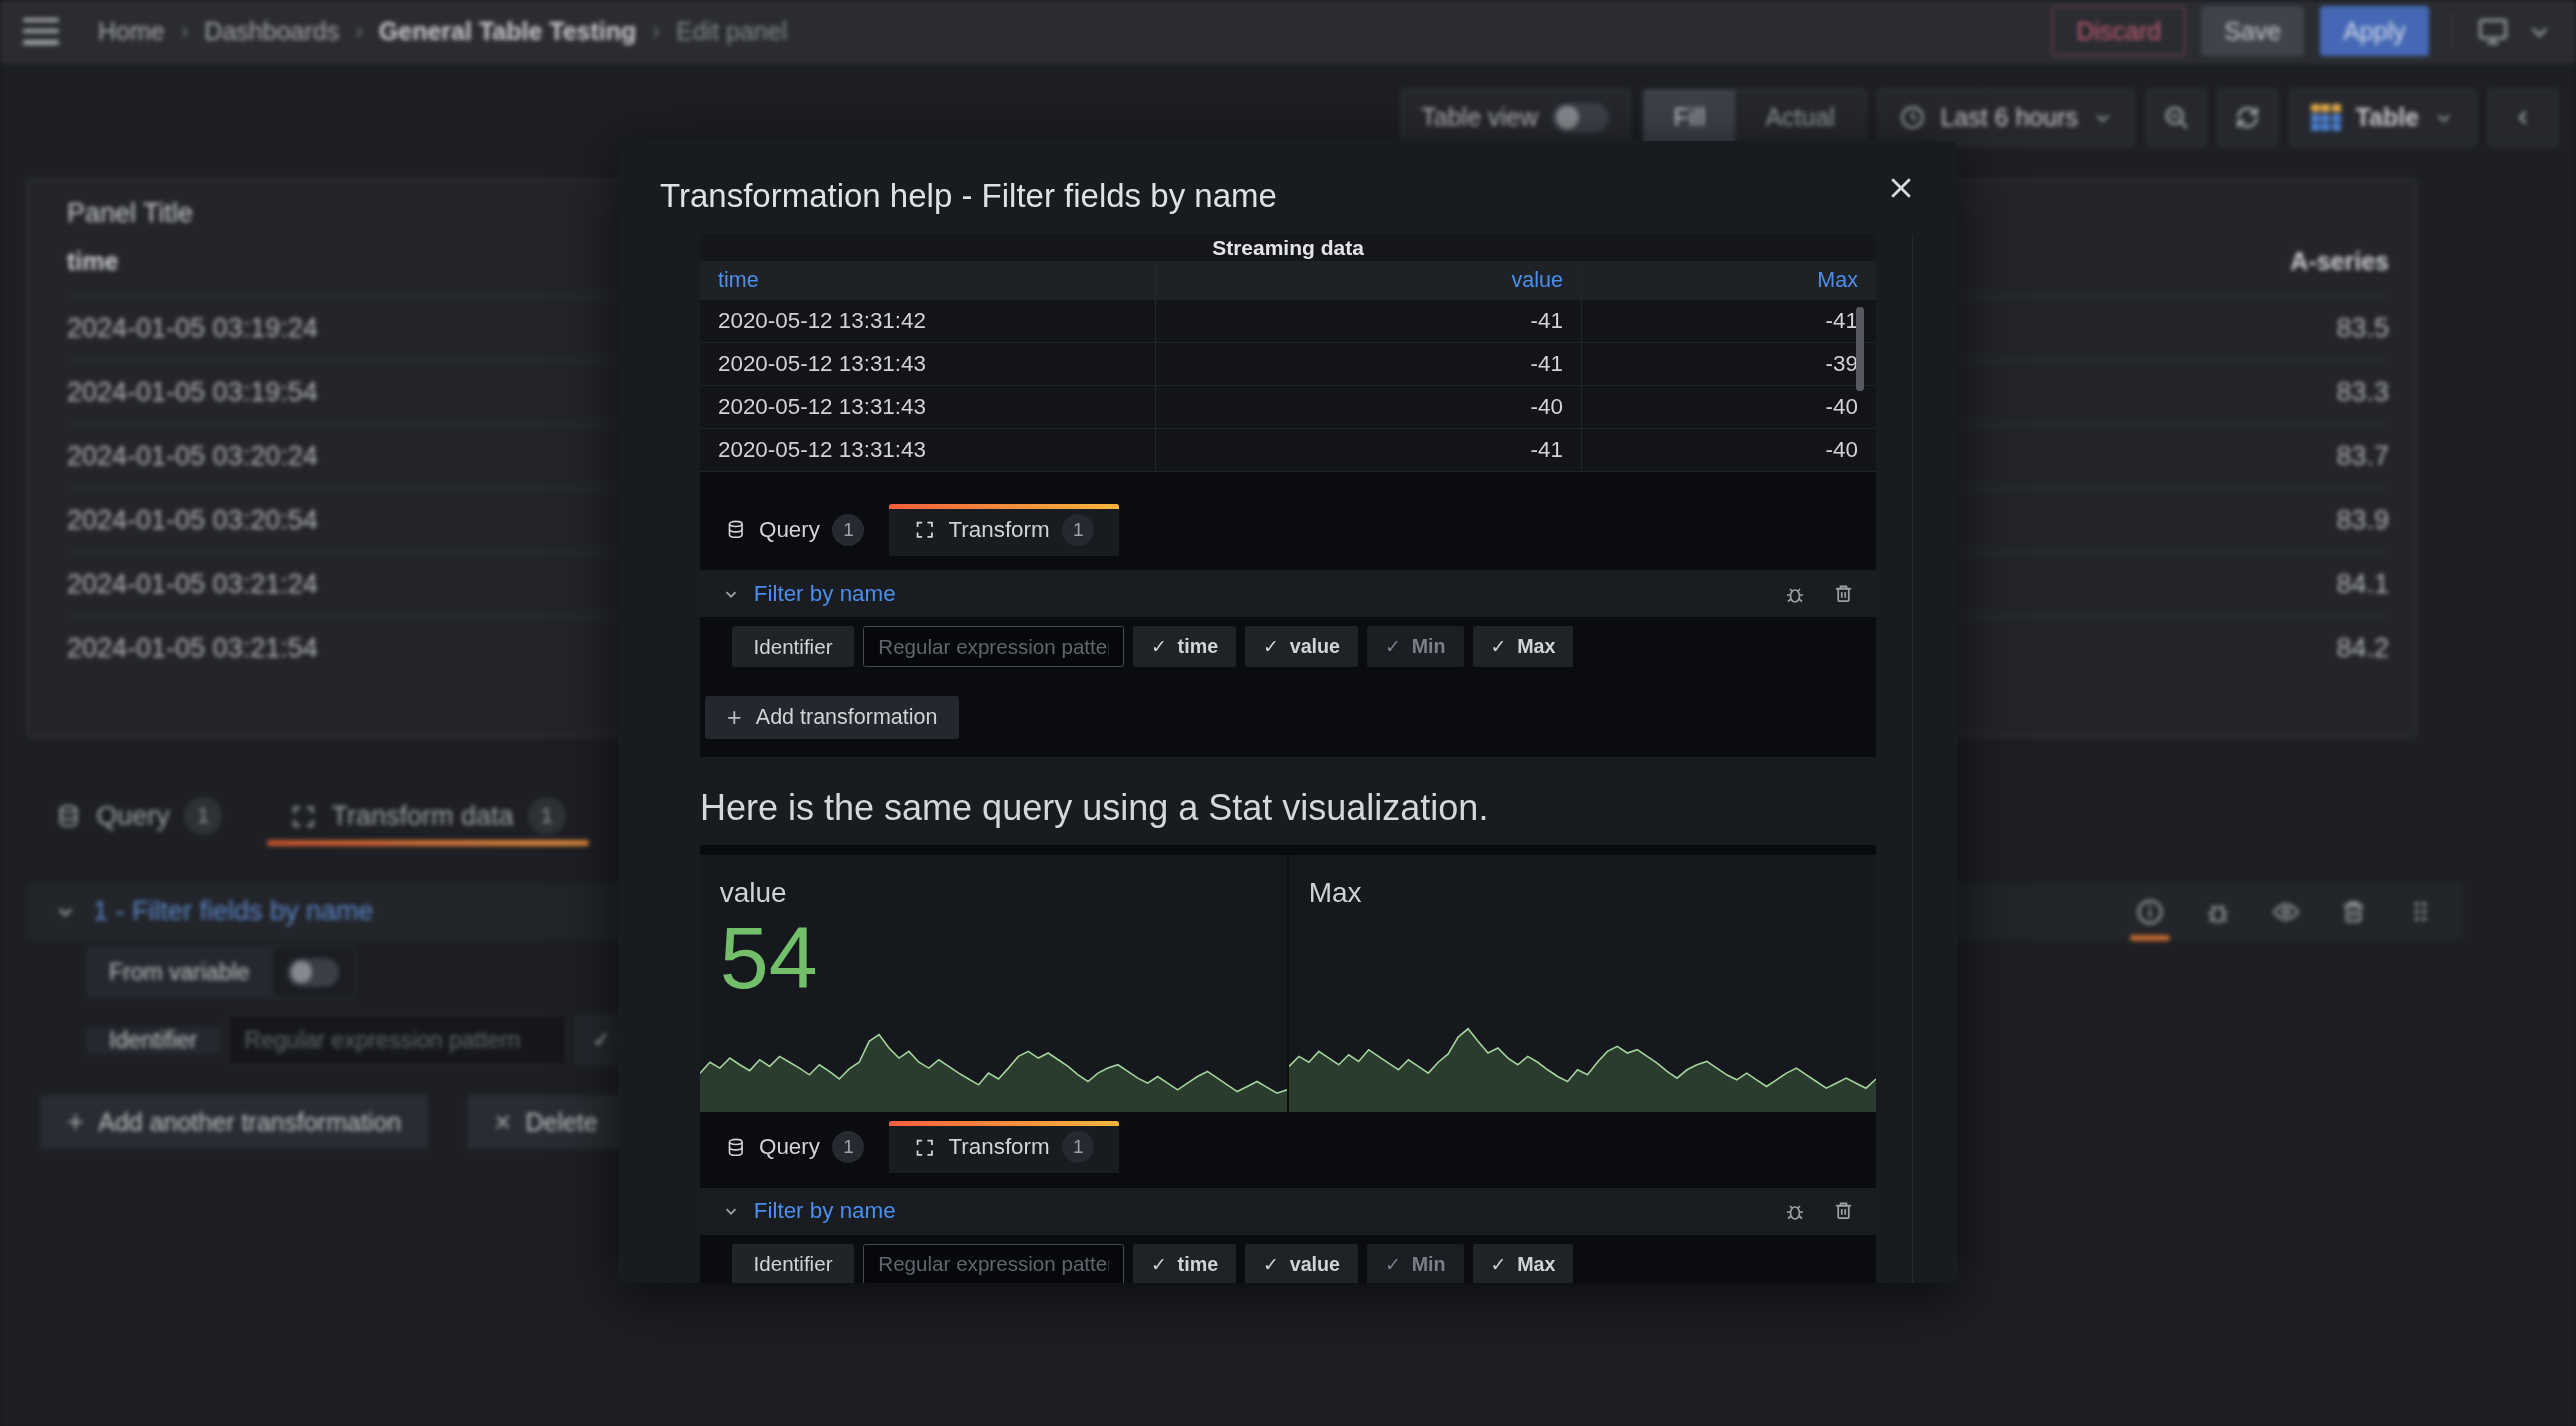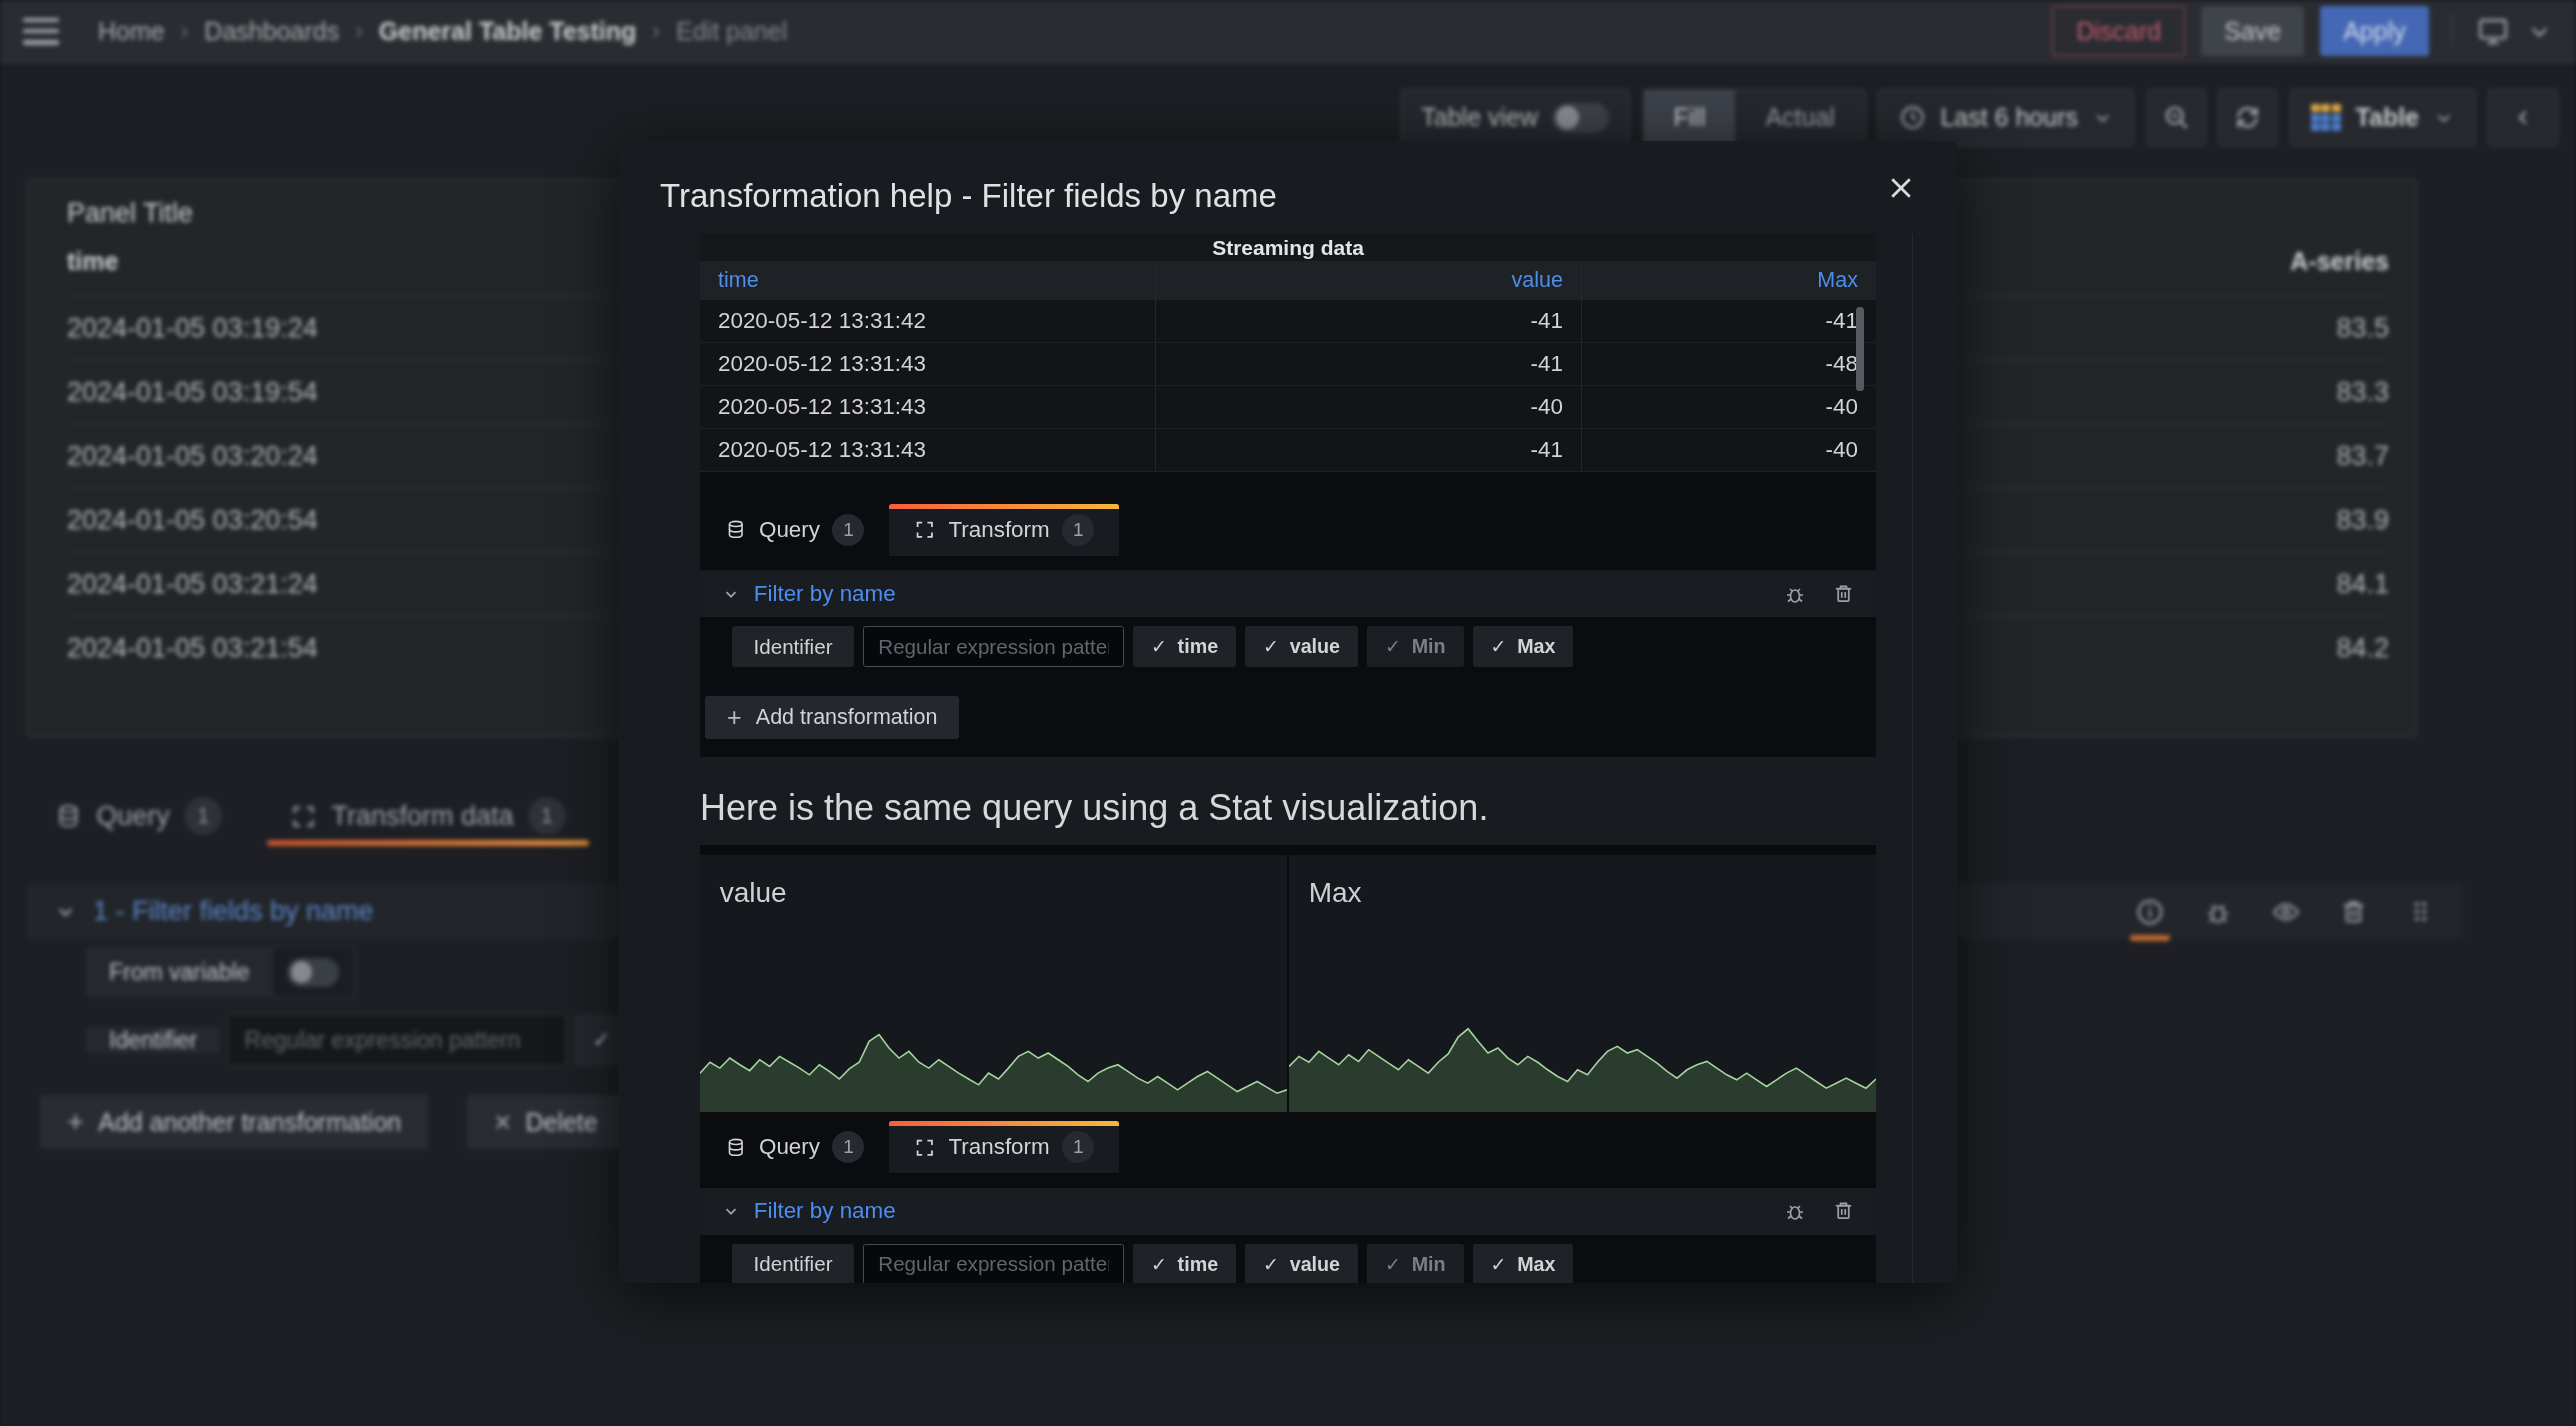--- a/index.html
+++ b/index.html
@@ -442,21 +442,21 @@
             <div class="hcell r">Max</div>
           </div>
           <div class="hgrid htable-row">
             <div class="hcell">2020-05-12 13:31:42</div>
               <div class="hcell r">-41</div>
               <div class="hcell r">-41</div>
           </div>
           <div class="hgrid htable-row">
             <div class="hcell">2020-05-12 13:31:43</div>
               <div class="hcell r">-41</div>
-              <div class="hcell r">-48</div>
+              <div class="hcell r">-39</div>
           </div>
           <div class="hgrid htable-row">
             <div class="hcell">2020-05-12 13:31:43</div>
               <div class="hcell r">-40</div>
               <div class="hcell r">-40</div>
           </div>
           <div class="hgrid htable-row">
             <div class="hcell">2020-05-12 13:31:43</div>
               <div class="hcell r">-41</div>
               <div class="hcell r">-40</div>
@@ -543,20 +543,21 @@
           <span>Add transformation</span>
         </div>
       </div>
 
       <div class="caption">Here is the same query using a Stat visualization.</div>
 
       <div class="shot shot2">
         <div class="stat-panel">
           <div class="stat-half">
             <div class="stat-label">value</div>
+            <div class="stat-value">54</div>
             <svg class="stat-spark" viewBox="0 0 1000 100" preserveAspectRatio="none">
               <path class="sf" d="M0.0 58.2L16.9 46.5L33.9 52.8L50.8 42.0L67.8 49.2L84.7 55.5L101.7 43.8L118.6 51.0L135.6 40.2L152.5 46.5L169.5 52.8L186.4 60.0L203.4 49.2L220.3 56.4L237.3 64.5L254.2 53.7L271.2 46.5L288.1 24.0L305.1 16.8L322.0 31.2L339.0 42.0L355.9 34.8L372.9 46.5L389.8 52.8L406.8 43.8L423.7 51.0L440.7 58.2L457.6 64.5L474.6 70.8L491.5 58.2L508.5 64.5L525.4 52.8L542.4 40.2L559.3 34.8L576.3 42.0L593.2 36.6L610.2 43.8L627.1 51.0L644.1 60.0L661.0 67.2L678.0 58.2L694.9 52.8L711.9 49.2L728.8 56.4L745.8 63.6L762.7 69.0L779.7 61.8L796.6 69.0L813.6 76.2L830.5 69.0L847.5 61.8L864.4 56.4L881.4 63.6L898.3 70.8L915.3 78.0L932.2 72.6L949.2 67.2L966.1 73.5L983.1 79.8L1000.0 76.2L1000 100L0 100Z"></path>
                 <path class="sl" vector-effect="non-scaling-stroke" d="M0.0 58.2L16.9 46.5L33.9 52.8L50.8 42.0L67.8 49.2L84.7 55.5L101.7 43.8L118.6 51.0L135.6 40.2L152.5 46.5L169.5 52.8L186.4 60.0L203.4 49.2L220.3 56.4L237.3 64.5L254.2 53.7L271.2 46.5L288.1 24.0L305.1 16.8L322.0 31.2L339.0 42.0L355.9 34.8L372.9 46.5L389.8 52.8L406.8 43.8L423.7 51.0L440.7 58.2L457.6 64.5L474.6 70.8L491.5 58.2L508.5 64.5L525.4 52.8L542.4 40.2L559.3 34.8L576.3 42.0L593.2 36.6L610.2 43.8L627.1 51.0L644.1 60.0L661.0 67.2L678.0 58.2L694.9 52.8L711.9 49.2L728.8 56.4L745.8 63.6L762.7 69.0L779.7 61.8L796.6 69.0L813.6 76.2L830.5 69.0L847.5 61.8L864.4 56.4L881.4 63.6L898.3 70.8L915.3 78.0L932.2 72.6L949.2 67.2L966.1 73.5L983.1 79.8L1000.0 76.2"></path>
             </svg>
           </div>
           <div class="stat-half">
             <div class="stat-label">Max</div>
             <svg class="stat-spark" viewBox="0 0 1000 100" preserveAspectRatio="none">
               <path class="sf" d="M0.0 51.0L16.9 40.2L33.9 46.5L50.8 34.8L67.8 42.0L84.7 49.2L101.7 38.4L118.6 45.6L135.6 33.0L152.5 40.2L169.5 47.4L186.4 54.6L203.4 43.8L220.3 51.0L237.3 58.2L254.2 46.5L271.2 37.5L288.1 19.5L305.1 10.5L322.0 24.0L339.0 36.6L355.9 31.2L372.9 42.0L389.8 49.2L406.8 40.2L423.7 46.5L440.7 54.6L457.6 61.8L474.6 67.2L491.5 54.6L508.5 60.0L525.4 46.5L542.4 34.8L559.3 29.4L576.3 36.6L593.2 33.0L610.2 40.2L627.1 47.4L644.1 56.4L661.0 63.6L678.0 54.6L694.9 49.2L711.9 45.6L728.8 52.8L745.8 60.0L762.7 65.4L779.7 58.2L796.6 65.4L813.6 72.6L830.5 65.4L847.5 58.2L864.4 52.8L881.4 60.0L898.3 67.2L915.3 74.4L932.2 69.0L949.2 63.6L966.1 69.0L983.1 74.4L1000.0 64.5L1000 100L0 100Z"></path>
                 <path class="sl" vector-effect="non-scaling-stroke" d="M0.0 51.0L16.9 40.2L33.9 46.5L50.8 34.8L67.8 42.0L84.7 49.2L101.7 38.4L118.6 45.6L135.6 33.0L152.5 40.2L169.5 47.4L186.4 54.6L203.4 43.8L220.3 51.0L237.3 58.2L254.2 46.5L271.2 37.5L288.1 19.5L305.1 10.5L322.0 24.0L339.0 36.6L355.9 31.2L372.9 42.0L389.8 49.2L406.8 40.2L423.7 46.5L440.7 54.6L457.6 61.8L474.6 67.2L491.5 54.6L508.5 60.0L525.4 46.5L542.4 34.8L559.3 29.4L576.3 36.6L593.2 33.0L610.2 40.2L627.1 47.4L644.1 56.4L661.0 63.6L678.0 54.6L694.9 49.2L711.9 45.6L728.8 52.8L745.8 60.0L762.7 65.4L779.7 58.2L796.6 65.4L813.6 72.6L830.5 65.4L847.5 58.2L864.4 52.8L881.4 60.0L898.3 67.2L915.3 74.4L932.2 69.0L949.2 63.6L966.1 69.0L983.1 74.4L1000.0 64.5"></path>

